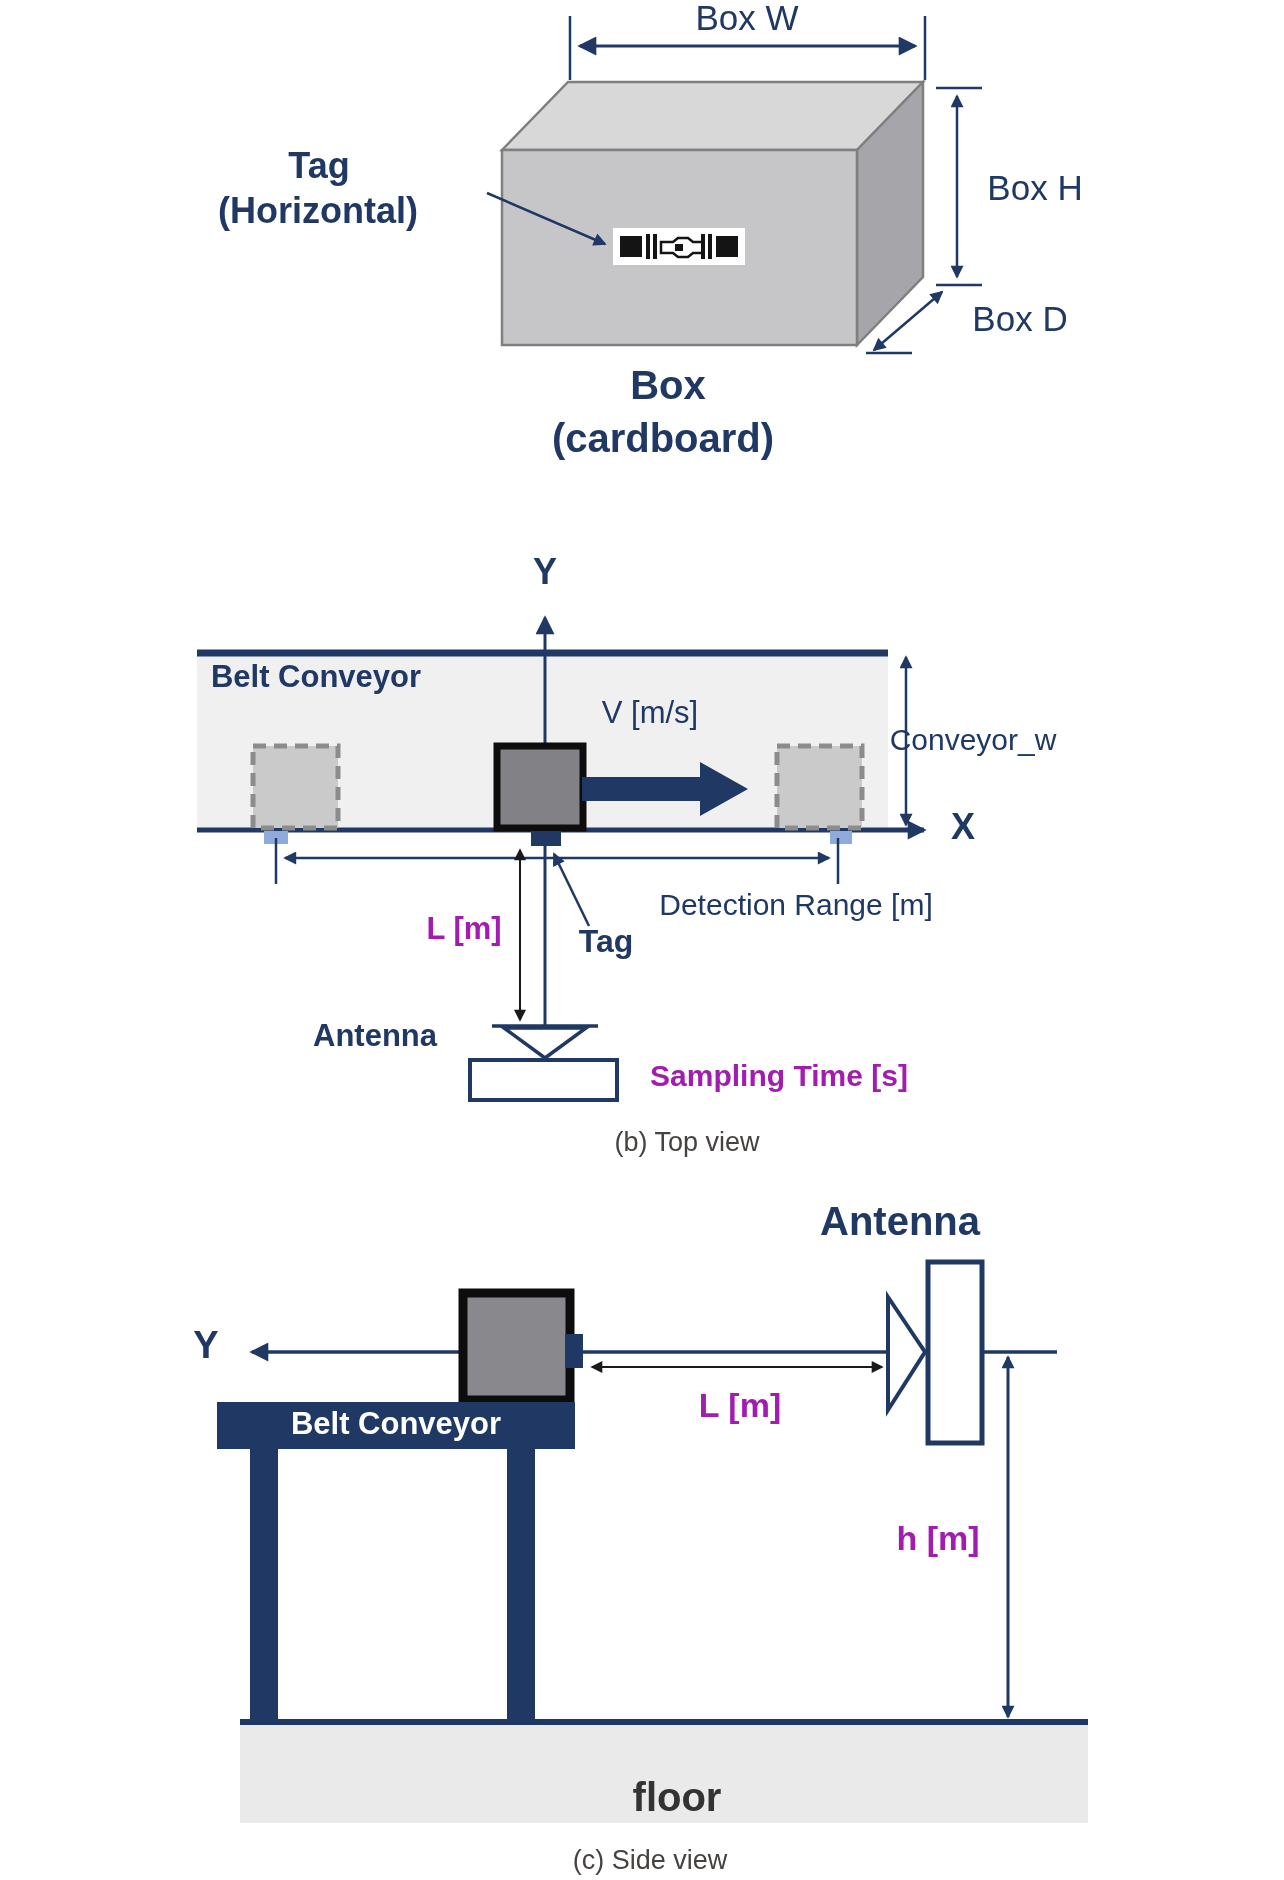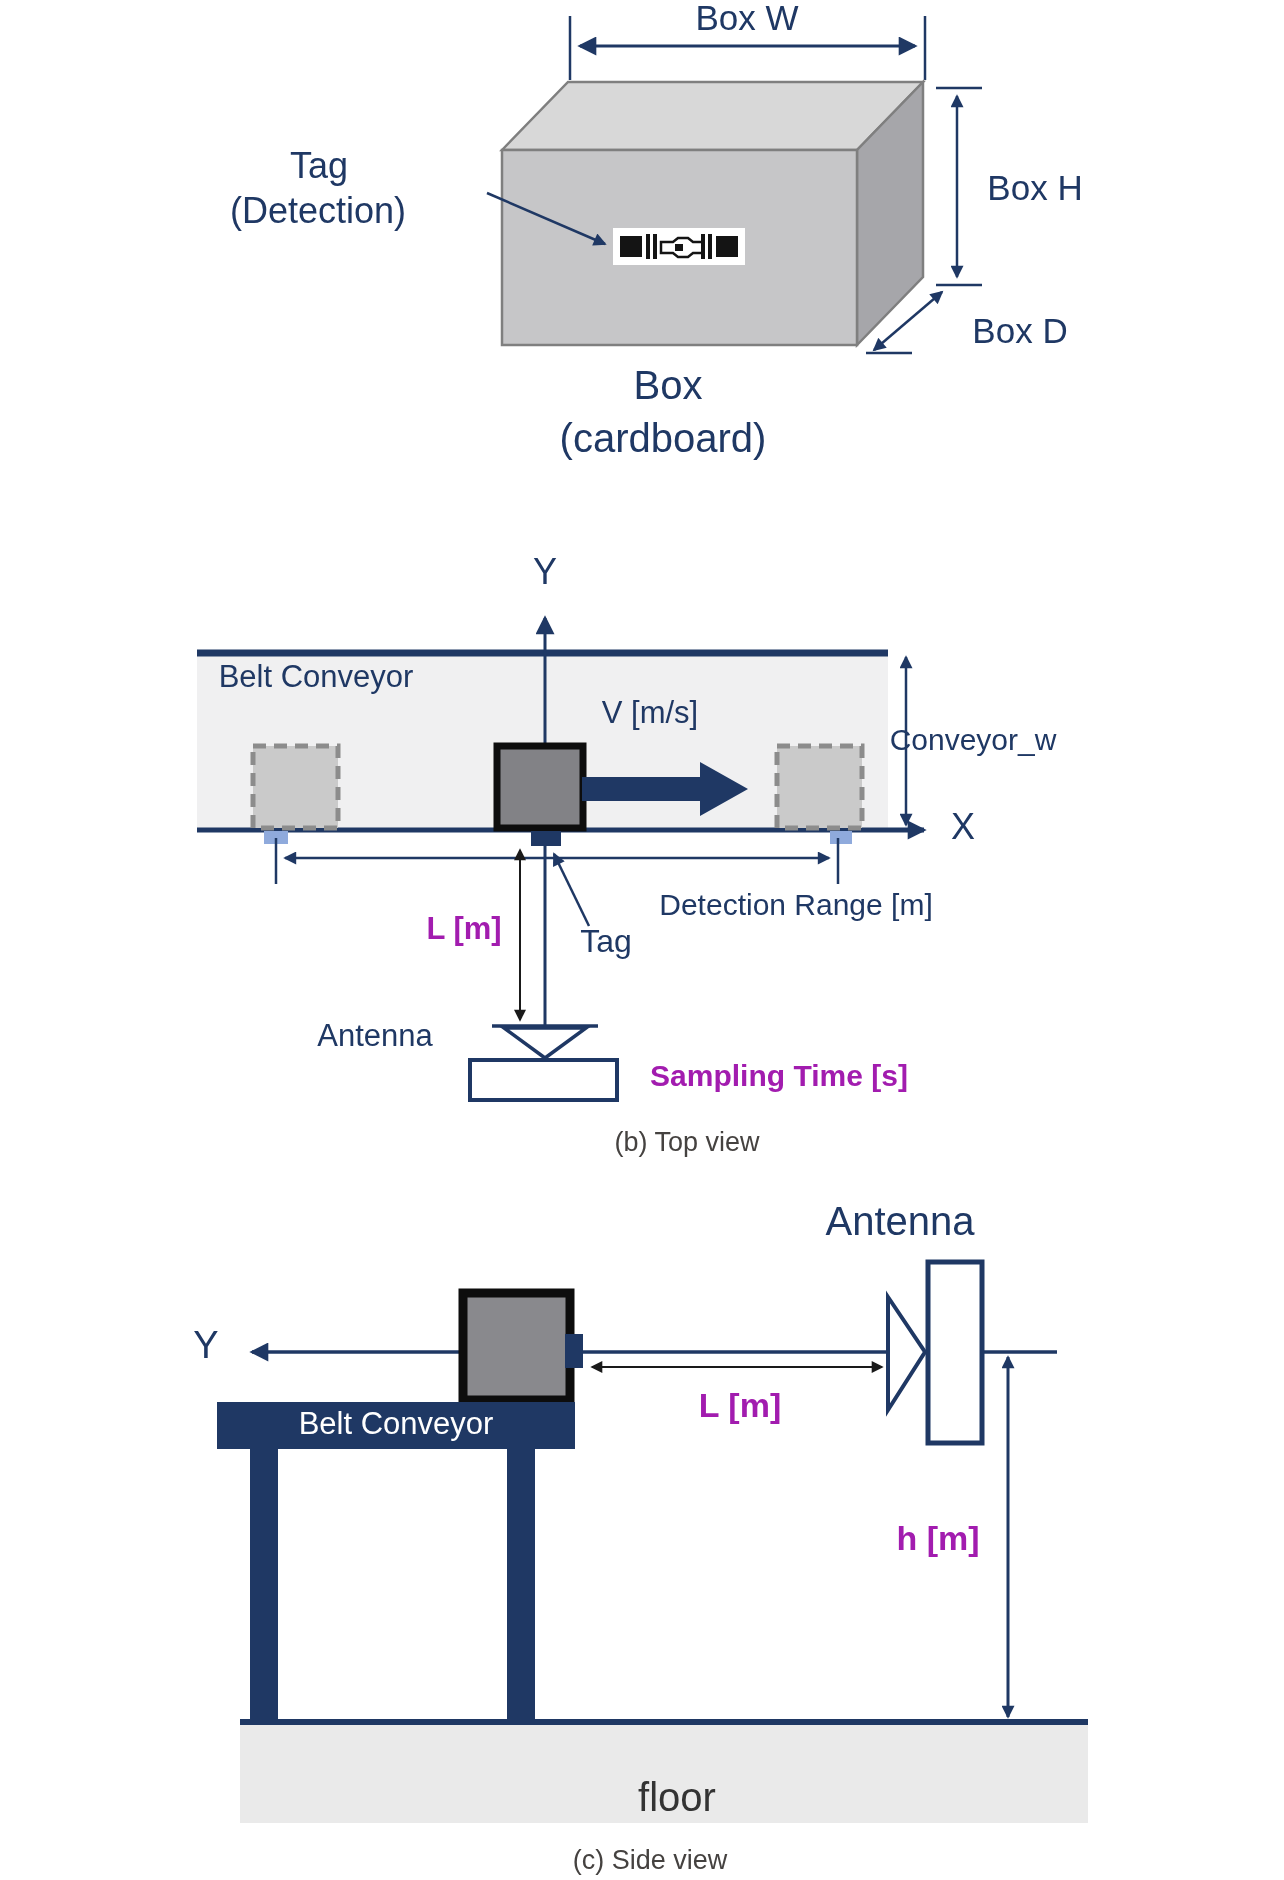--- a/index.html
+++ b/index.html
@@ -16,21 +16,21 @@
     transform:translate(-50%,-50%);
     white-space:nowrap;
     line-height:1.08;
     text-align:center;
   }
   .navy{color:#1f3864;}
   .blk{color:#a21caf;font-weight:bold;}
   .cap{color:#454240;}
   .wht{color:#ffffff;}
   .flr{color:#333333;}
-  .b{font-weight:normal;}
+  .b{font-weight:bold;}
 </style>
 </head>
 <body>
 
 <div class="canvas">
 
 <svg width="1284" height="1880" viewBox="0 0 1284 1880">
   <defs>
     <marker id="mN" viewBox="0 0 10 10" refX="8.6" refY="5" markerWidth="15" markerHeight="13" orient="auto-start-reverse" markerUnits="userSpaceOnUse">
       <path d="M0,0 L10,5 L0,10 Z" fill="#1f3864"></path>
@@ -131,23 +131,23 @@
   </g>
 
   <g>
     <line x1="240" y1="1722" x2="1088" y2="1722" stroke="#1f3864" stroke-width="6"></line>
     <rect x="240" y="1725" width="848" height="98" fill="#eaeaea"></rect>
   </g>
 </svg>
 
   <span class="lbl navy" style="left:747px;top:18px;font-size:35px;">Box W</span>
   <span class="lbl navy b" style="left:319px;top:166px;font-size:36px;">Tag</span>
-  <span class="lbl navy b" style="left:318px;top:211px;font-size:36px;">(Detection)</span>
+  <span class="lbl navy b" style="left:318px;top:211px;font-size:36px;">(Horizontal)</span>
   <span class="lbl navy" style="left:1035px;top:188px;font-size:35px;">Box H</span>
-  <span class="lbl navy" style="left:1020px;top:331px;font-size:35px;">Box D</span>
+  <span class="lbl navy" style="left:1020px;top:319px;font-size:35px;">Box D</span>
   <span class="lbl navy b" style="left:668px;top:386px;font-size:40px;">Box</span>
   <span class="lbl navy b" style="left:663px;top:439px;font-size:40px;">(cardboard)</span>
 
   <span class="lbl navy b" style="left:545px;top:572px;font-size:36px;">Y</span>
   <span class="lbl navy b" style="left:316px;top:677px;font-size:31px;">Belt Conveyor</span>
   <span class="lbl navy" style="left:650px;top:713px;font-size:31px;">V [m/s]</span>
   <span class="lbl navy" style="left:973px;top:740px;font-size:30px;">Conveyor_w</span>
   <span class="lbl navy b" style="left:963px;top:827px;font-size:36px;">X</span>
   <span class="lbl navy" style="left:796px;top:905px;font-size:30px;">Detection Range [m]</span>
   <span class="lbl blk" style="left:464px;top:929px;font-size:31px;">L [m]</span>

